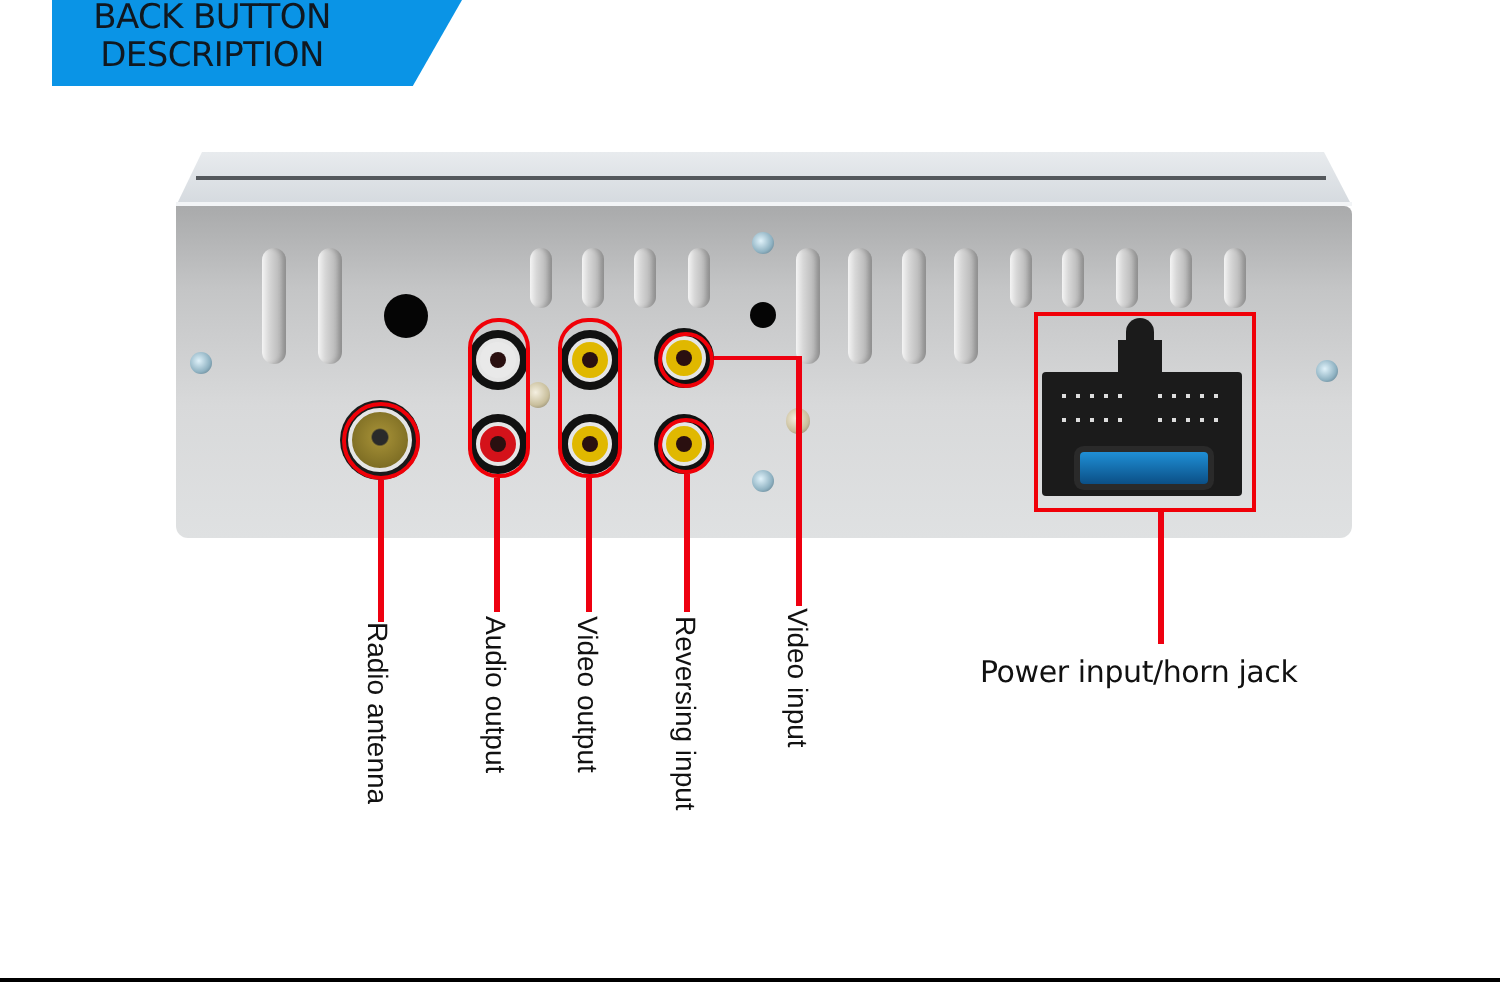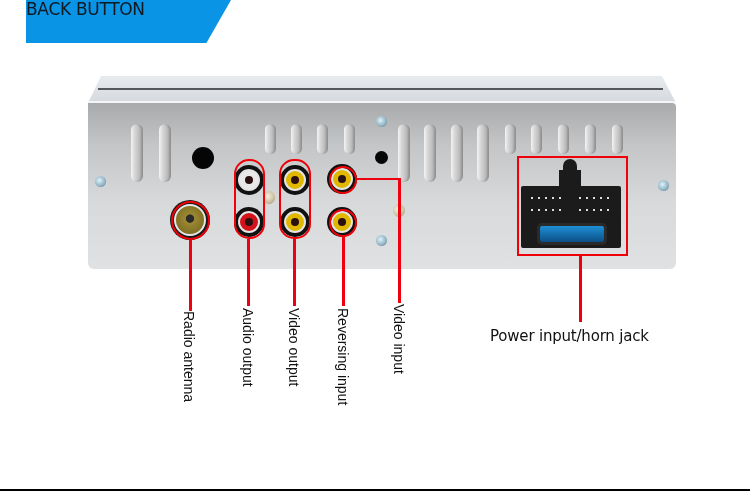--- a/index.html
+++ b/index.html
@@ -1,19 +1,19 @@
 <!DOCTYPE html>
 <html><head>
 <meta charset="utf-8">
 <style>
   html,body{margin:0;padding:0;background:#fff;}
   body{width:750px;height:493px;position:relative;overflow:hidden;font-family:"DejaVu Sans","Liberation Sans",sans-serif;}
   .banner{position:absolute;left:26px;top:0;width:205px;height:43px;background:#0a94e6;
     clip-path:polygon(0 0,100% 0,88% 100%,0 100%);}
-  .banner-text{position:absolute;left:26px;top:0;width:160px;text-align:left;color:#101820;font-size:17px;line-height:19px;letter-spacing:-0.3px;}
+  .banner-text{position:absolute;left:26px;top:0;width:160px;text-align:center;color:#101820;font-size:17px;line-height:19px;letter-spacing:-0.3px;}
   .banner-text span{display:block;}
   .panel{position:absolute;left:88px;top:76px;width:588px;height:193px;}
   .bevel{position:absolute;left:0;top:0;width:588px;height:27px;
     clip-path:polygon(13px 0,574px 0,588px 27px,0 27px);
     background:linear-gradient(#e8ebee,#d4d9de);}
   .bevel-line{position:absolute;left:10px;top:12px;width:565px;height:2px;background:#54585c;}
   .bevel-light{position:absolute;left:0;top:25px;width:588px;height:2px;background:#f2f4f6;}
   .face{position:absolute;left:0;top:27px;width:588px;height:166px;border-radius:0 4px 6px 6px;
     background:linear-gradient(#a9aaab 0%,#c4c5c6 25%,#d8d9da 60%,#dfe1e2 100%);}
   .slot{position:absolute;border-radius:8px;background:linear-gradient(90deg,#f4f4f4 0,#d7d7d7 30%,#a8a8a8 100%);
@@ -42,20 +42,21 @@
   .vlabel{position:absolute;writing-mode:vertical-rl;color:#111;font-size:14px;line-height:16px;font-family:"Liberation Sans",sans-serif;}
   .hlabel{position:absolute;left:490px;top:327px;font-size:15px;color:#111;font-family:"DejaVu Sans",sans-serif;letter-spacing:-0.2px;}
   .footer-rule{position:absolute;left:0;top:489px;width:750px;height:2px;background:#000;}
 </style>
 </head>
 <body>
 
 <div class="banner"></div>
 <div class="banner-text">
   <span>BACK BUTTON</span>
+  <span>DESCRIPTION</span>
 </div>
 
 <div>
   <div class="panel">
     <div class="bevel"></div>
     <div class="bevel-line"></div>
     <div class="bevel-light"></div>
     <div class="face"></div>
   </div>
 

